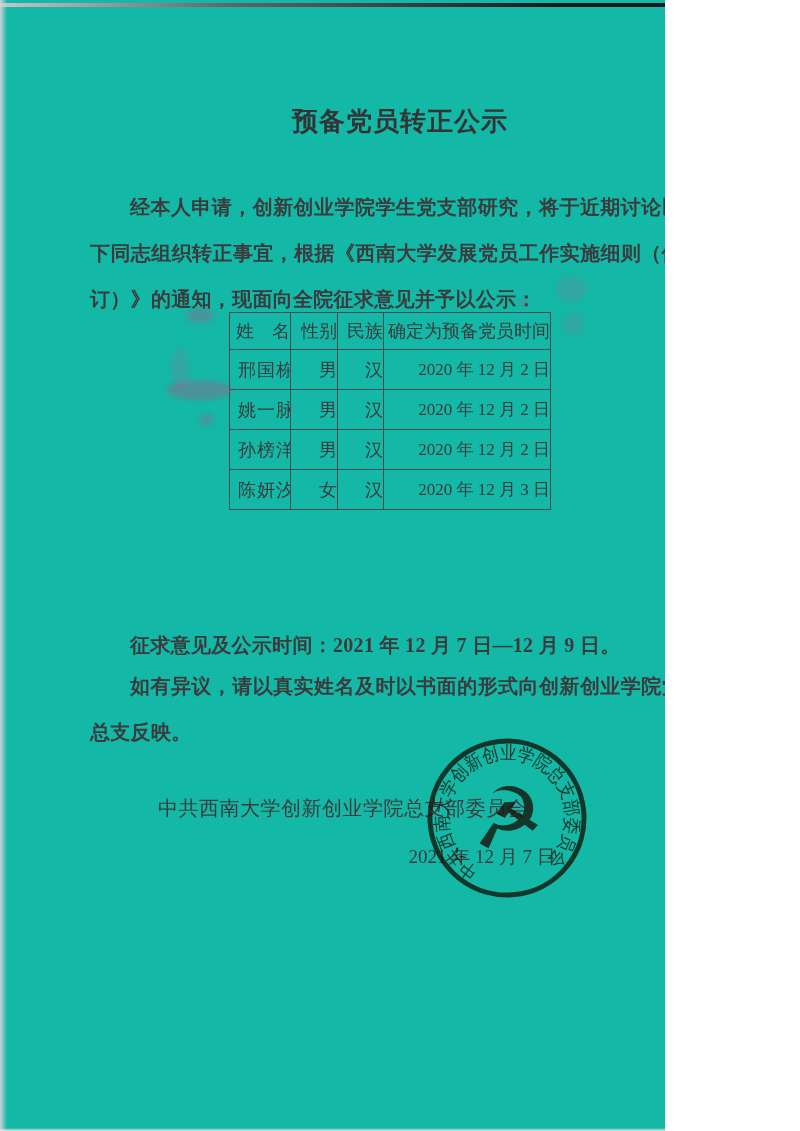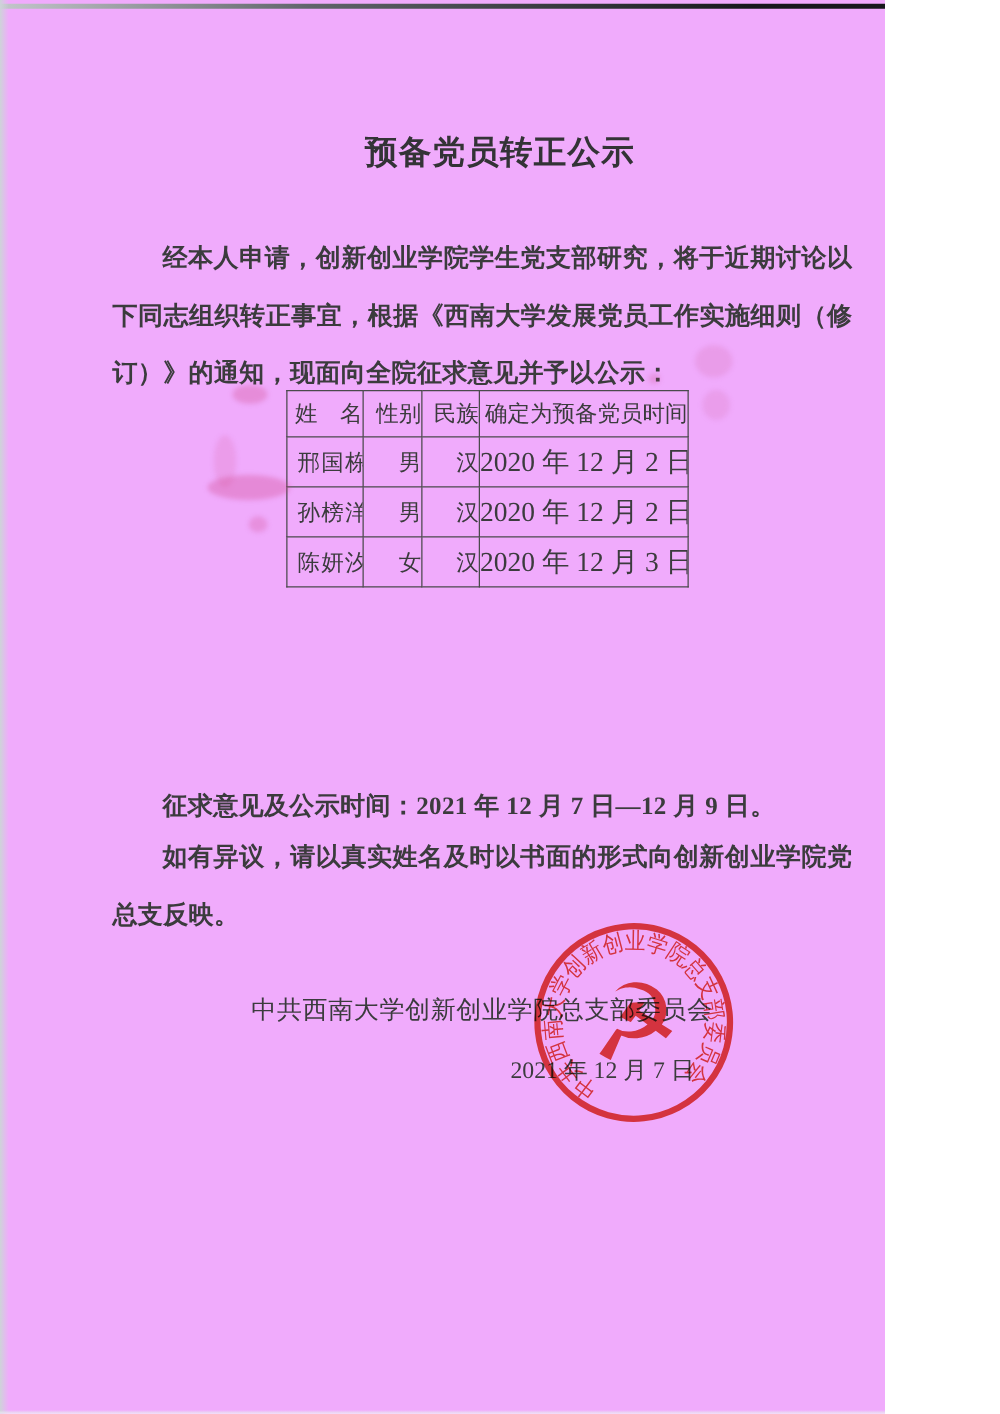--- a/index.html
+++ b/index.html
@@ -1,22 +1,23 @@
 <!DOCTYPE html>
 <html><head>
 <meta charset="utf-8">
 <style>
   html,body{margin:0;padding:0;background:#ffffff;}
   .page{
     position:relative;
-    width:708px;height:1131px;
-    background:#f0abfc;
+    width:648px;height:1131px;
+    background:#14b8a6;
     overflow:hidden;
     font-family:"Liberation Serif","DejaVu Serif",serif;
     color:#3b3b3d;
+    padding-left:17px;
   }
   
   .scan-top-edge{position:absolute;top:3px;left:0;right:0;height:4px;
     background:linear-gradient(to right,#c3c7cb,#60646a 35%,#17181c 85%);}
   .scan-left-edge{position:absolute;top:0;left:0;bottom:0;width:7px;
     background:linear-gradient(to right,#ced3d9,rgba(255,255,255,0));}
   .scan-bottom-edge{position:absolute;bottom:0;left:0;right:0;height:3px;
     background:linear-gradient(to top,#e9ebef,rgba(255,255,255,0));}
 
   .doc-title{
@@ -40,21 +41,21 @@
     font-size:18px;color:#3b3b3d;
   }
   .member-table th,.member-table td{
     border:1.5px solid #4a4a4c;
     padding:0;height:39px;
     text-align:right;vertical-align:middle;
     font-weight:normal;overflow:hidden;white-space:nowrap;
   }
   .member-table thead th{height:36px;}
   .member-table td.col0{text-align:center;padding-left:8px;letter-spacing:1px;}
-  .member-table td.col3{font-size:22px;}
+  .member-table td.col3{font-size:17px;}
 
   .signature-line{
     position:absolute;top:785px;left:90px;right:138px;
     font-size:20px;line-height:46px;text-align:right;letter-spacing:.5px;
   }
   .date-line{
     position:absolute;top:834px;left:398px;width:168px;
     font-size:19px;line-height:46px;text-align:center;
   }
 
@@ -104,20 +105,26 @@
         </tr>
     </thead>
     <tbody>
         <tr>
           <td class="col0">邢国栋</td>
           <td class="col1">男</td>
           <td class="col2">汉</td>
           <td class="col3">2020 年 12 月 2 日</td>
         </tr>
         <tr>
+          <td class="col0">姚一脉</td>
+          <td class="col1">男</td>
+          <td class="col2">汉</td>
+          <td class="col3">2020 年 12 月 2 日</td>
+        </tr>
+        <tr>
           <td class="col0">孙榜洋</td>
           <td class="col1">男</td>
           <td class="col2">汉</td>
           <td class="col3">2020 年 12 月 2 日</td>
         </tr>
         <tr>
           <td class="col0">陈妍汐</td>
           <td class="col1">女</td>
           <td class="col2">汉</td>
           <td class="col3">2020 年 12 月 3 日</td>

